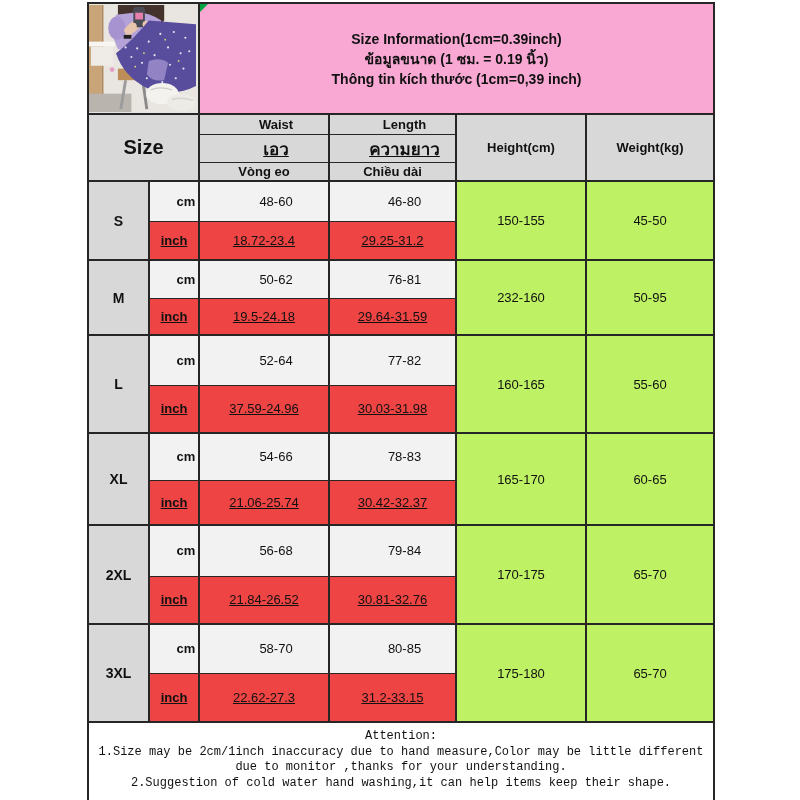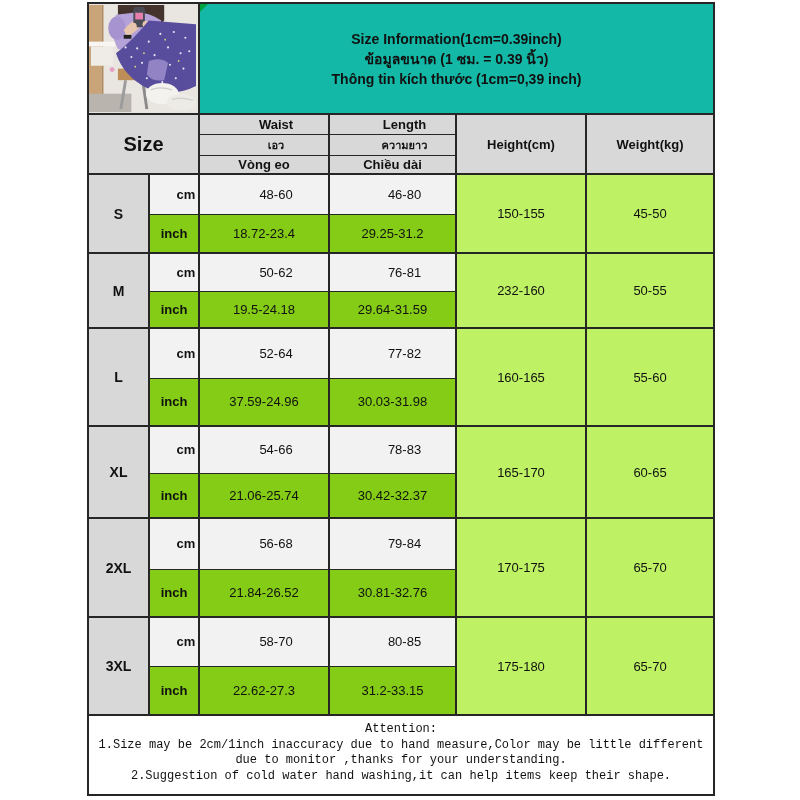--- a/index.html
+++ b/index.html
@@ -21,34 +21,34 @@
     vertical-align:middle;
     padding:0;
     overflow:hidden;
     font-size:13px;
   }
   
   td.bb1{border-bottom-width:1px;padding-left:24px;}
   td.bt1{border-top-width:1px;}
 
   td.photo-cell{background:#e9e5e0;padding:0;}
-  td.title-cell{background:#14b8a6;position:relative;}
+  td.title-cell{background:#f9a8d4;position:relative;}
   .title-line{font-weight:bold;font-size:14px;line-height:20px;}
   .corner-flag{
     position:absolute;top:0;left:0;width:0;height:0;
     border-top:8px solid #00a33f;border-right:8px solid transparent;
   }
 
   td.hdr{background:#d8d8d8;font-weight:bold;}
   td.size-big{background:#d8d8d8;font-weight:bold;font-size:20px;}
-  td.hdr-th{font-size:11px;}
+  td.hdr-th{font-size:17px;text-decoration:underline;}
   td.size-label{background:#d8d8d8;font-weight:bold;font-size:14px;}
   td.unit{font-weight:bold;}
   td.cm-bg{background:#f2f2f2;}
-  td.in-bg{background:#84cc16;}
+  td.in-bg{background:#ef4444;text-decoration:underline;}
   td.span-bg{background:#bef264;}
 
   td.attention-cell{
     background:#fff;vertical-align:top;
     font-size:12px;line-height:15.5px;padding-top:6px;font-family:Liberation Mono, monospace;
   }
 </style>
 </head>
 <body>
 
@@ -116,21 +116,21 @@
         <path d="M62 58 Q74 54 82 60 L78 78 Q66 80 60 72 Z" fill="#9183c4"></path>
         <ellipse cx="76" cy="92" rx="17" ry="11" fill="#f4f2ee"></ellipse>
         <ellipse cx="96" cy="101" rx="15" ry="9" fill="#edebe6"></ellipse>
         <path d="M64 88 Q74 84 86 88" stroke="#cfcdc8" stroke-width="1.5" fill="none"></path>
         <path d="M86 98 Q96 95 108 99" stroke="#d6d4cf" stroke-width="1.5" fill="none"></path>
       </svg>
     </td>
     <td class="title-cell" colspan="4">
       <span class="corner-flag"></span>
       <div class="title-line">Size Information(1cm=0.39inch)</div>
-      <div class="title-line">ข้อมูลขนาด (1 ซม. = 0.39 นิ้ว)</div>
+      <div class="title-line">ข้อมูลขนาด (1 ซม. = 0.19 นิ้ว)</div>
       <div class="title-line">Thông tin kích thước (1cm=0,39 inch)</div>
     </td>
   </tr>
 
   <tr style="height:20px">
     <td class="size-big" colspan="2" rowspan="3">Size</td>
     <td class="hdr bb1">Waist</td>
     <td class="hdr bb1">Length</td>
     <td class="hdr" rowspan="3">Height(cm)</td>
     <td class="hdr" rowspan="3">Weight(kg)</td>
@@ -157,21 +157,21 @@
     <td class="in-bg bt1">18.72-23.4</td>
     <td class="in-bg bt1">29.25-31.2</td>
   </tr>
 
   <tr style="height:38px">
     <td class="size-label" rowspan="2">M</td>
     <td class="unit cm-bg bb1">cm</td>
     <td class="cm-bg bb1">50-62</td>
     <td class="cm-bg bb1">76-81</td>
     <td class="span-bg" rowspan="2">232-160</td>
-    <td class="span-bg" rowspan="2">50-55</td>
+    <td class="span-bg" rowspan="2">50-95</td>
   </tr>
   <tr style="height:37px">
     <td class="unit in-bg bt1">inch</td>
     <td class="in-bg bt1">19.5-24.18</td>
     <td class="in-bg bt1">29.64-31.59</td>
   </tr>
 
   <tr style="height:50px">
     <td class="size-label" rowspan="2">L</td>
     <td class="unit cm-bg bb1">cm</td>

